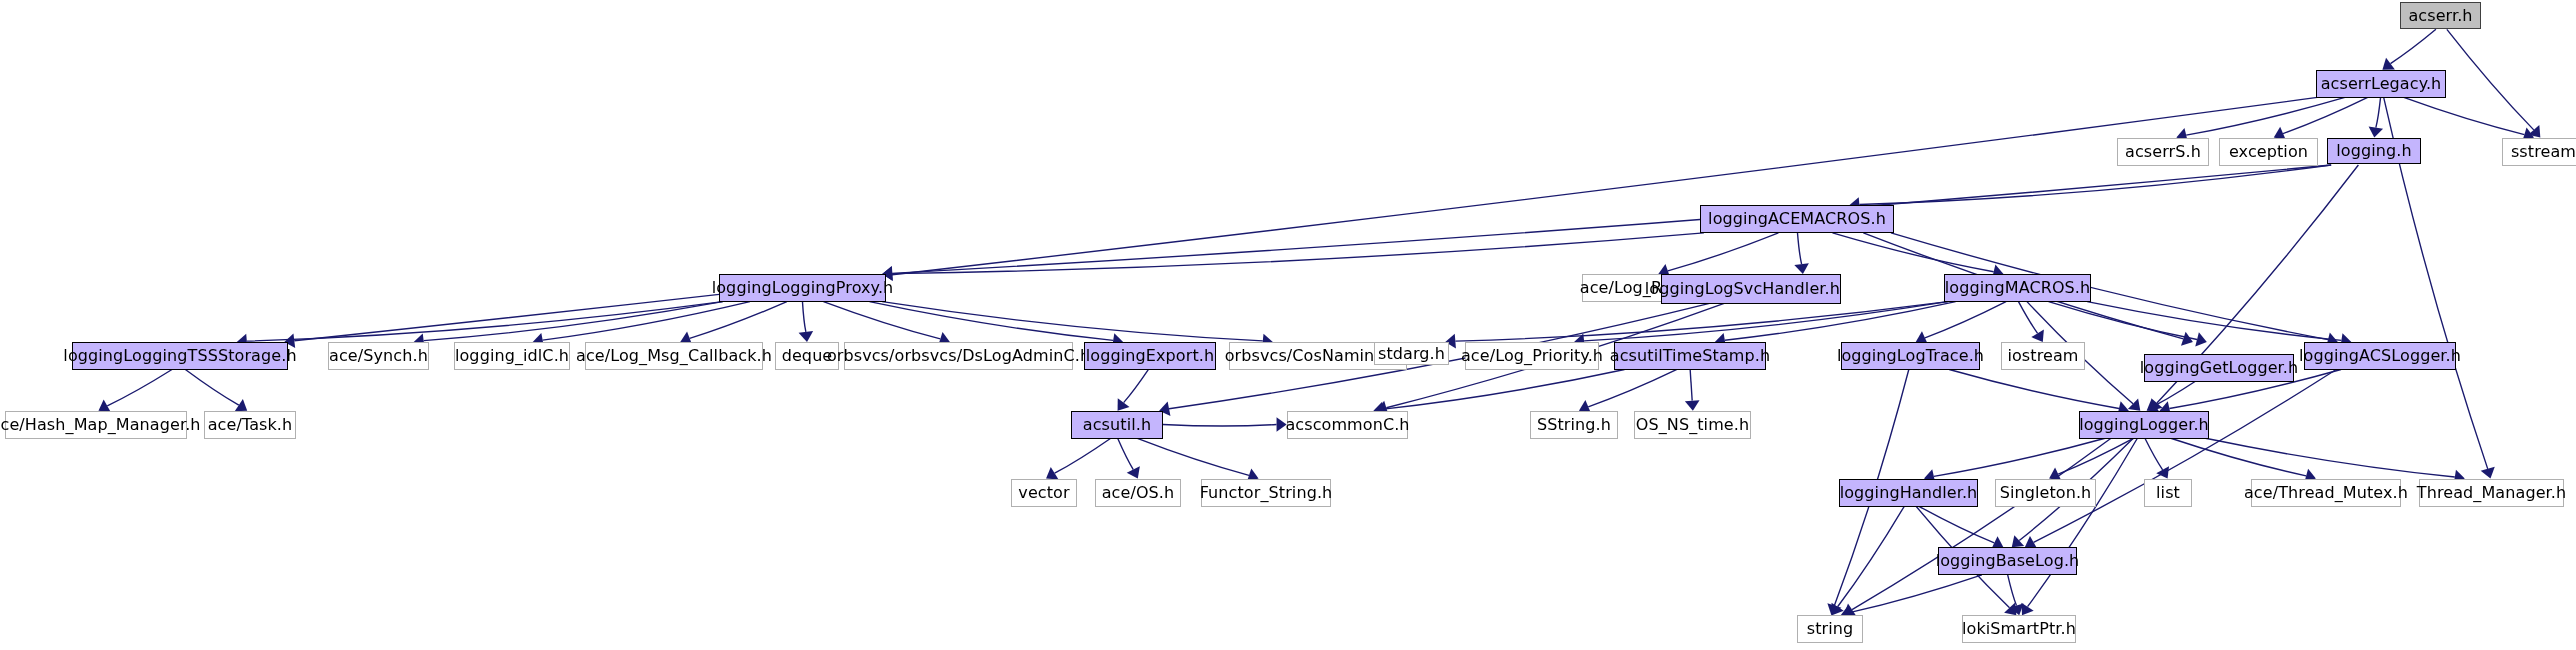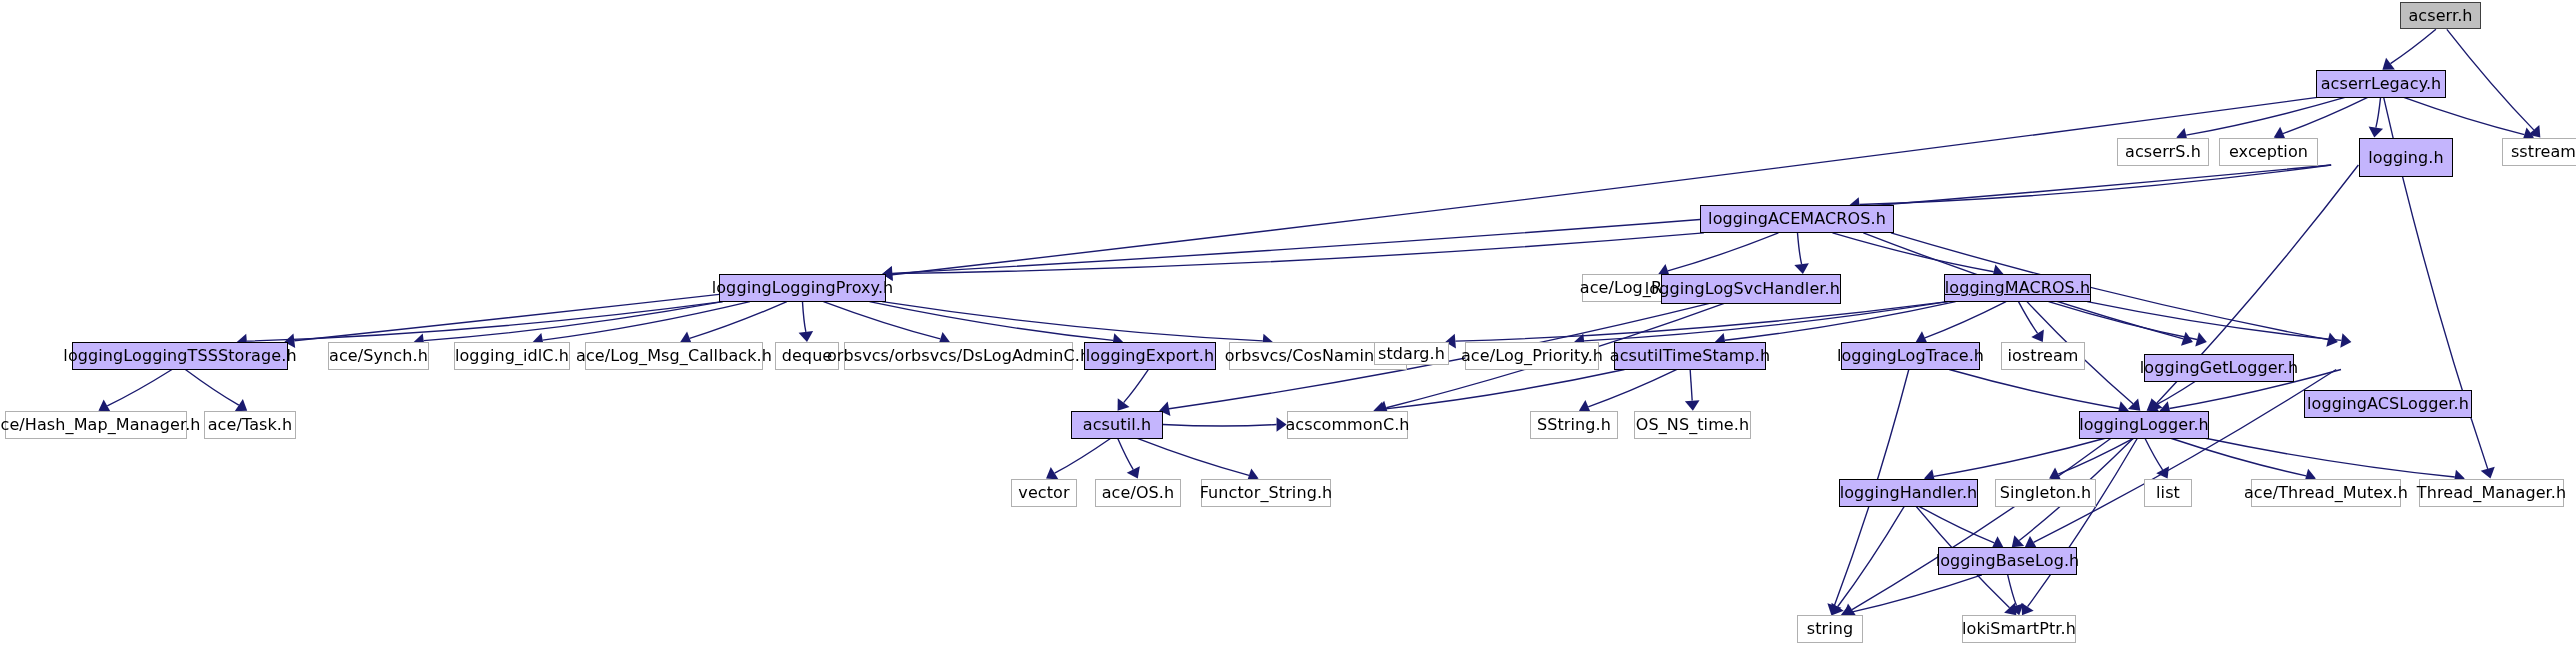--- a/index.html
+++ b/index.html
@@ -200,39 +200,39 @@
     </div>
     <div class="node-box kind-internal" style="left: 2316px; top: 70px; width: 130px; height: 27.5px;">
       <span>acserrLegacy.h</span>
     </div>
     <div class="node-box kind-external" style="left: 2117px; top: 138px; width: 92px; height: 27.5px;">
       <span>acserrS.h</span>
     </div>
     <div class="node-box kind-external" style="left: 2219px; top: 138px; width: 99px; height: 27.5px;">
       <span>exception</span>
     </div>
-    <div class="node-box kind-internal" style="left: 2327px; top: 138px; width: 94px; height: 39px; margin-left: 32px;">
+    <div class="node-box kind-internal" style="left: 2327px; top: 138px; width: 94px; height: 26px;">
       <span>logging.h</span>
     </div>
     <div class="node-box kind-external" style="left: 2502px; top: 138px; width: 83px; height: 27.5px;">
       <span>sstream</span>
     </div>
     <div class="node-box kind-internal" style="left: 1700px; top: 205px; width: 194px; height: 27.5px;">
       <span>loggingACEMACROS.h</span>
     </div>
     <div class="node-box kind-internal" style="left: 719px; top: 274px; width: 167px; height: 27.5px;">
       <span>loggingLoggingProxy.h</span>
     </div>
     <div class="node-box kind-external" style="left: 1582px; top: 274px; width: 138px; height: 27.5px;">
       <span>ace/Log_Record.h</span>
     </div>
     <div class="node-box kind-internal" style="left: 1661px; top: 274px; width: 180px; height: 30px; justify-content: flex-end;">
       <span>loggingLogSvcHandler.h</span>
     </div>
-    <div class="node-box kind-internal" style="left: 1944px; top: 274px; width: 147px; height: 27.5px; text-decoration: underline;">
+    <div class="node-box kind-internal" style="left: 1944px; top: 274px; width: 147px; height: 27.5px;">
       <span>loggingMACROS.h</span>
     </div>
     <div class="node-box kind-internal" style="left: 72px; top: 342px; width: 216px; height: 27.5px;">
       <span>loggingLoggingTSSStorage.h</span>
     </div>
     <div class="node-box kind-external" style="left: 328px; top: 342px; width: 101px; height: 27.5px;">
       <span>ace/Synch.h</span>
     </div>
     <div class="node-box kind-external" style="left: 454px; top: 342px; width: 116px; height: 27.5px;">
       <span>logging_idlC.h</span>
@@ -263,21 +263,21 @@
     </div>
     <div class="node-box kind-internal" style="left: 1841px; top: 342px; width: 139px; height: 27.5px;">
       <span>loggingLogTrace.h</span>
     </div>
     <div class="node-box kind-external" style="left: 2001px; top: 342px; width: 84px; height: 27.5px;">
       <span>iostream</span>
     </div>
     <div class="node-box kind-internal" style="left: 2144px; top: 354px; width: 150px; height: 27.5px;">
       <span>loggingGetLogger.h</span>
     </div>
-    <div class="node-box kind-internal" style="left: 2304px; top: 342px; width: 168px; height: 27.5px; margin-top: 48px;">
+    <div class="node-box kind-internal" style="left: 2304px; top: 342px; width: 152px; height: 27.5px;">
       <span>loggingACSLogger.h</span>
     </div>
     <div class="node-box kind-external" style="left: 4.6px; top: 411px; width: 182px; height: 27.5px;">
       <span>ace/Hash_Map_Manager.h</span>
     </div>
     <div class="node-box kind-external" style="left: 204px; top: 411px; width: 92px; height: 27.5px;">
       <span>ace/Task.h</span>
     </div>
     <div class="node-box kind-internal" style="left: 1071px; top: 411px; width: 92px; height: 27.5px;">
       <span>acsutil.h</span>

